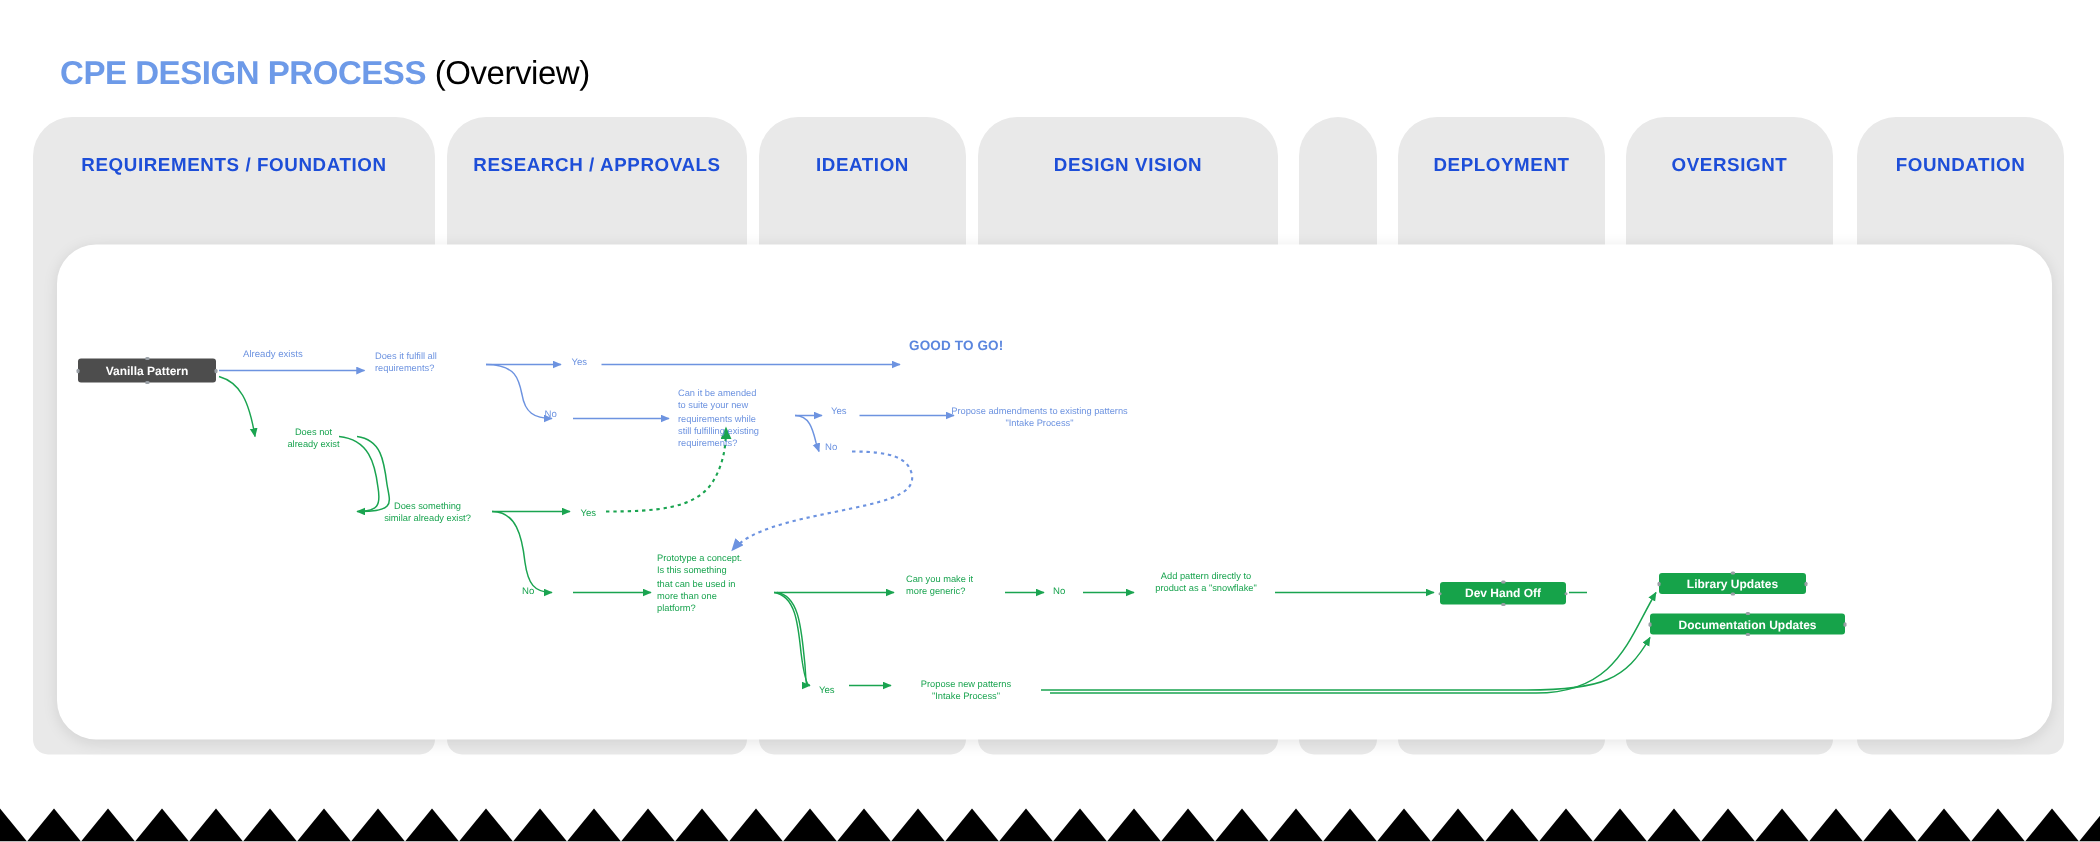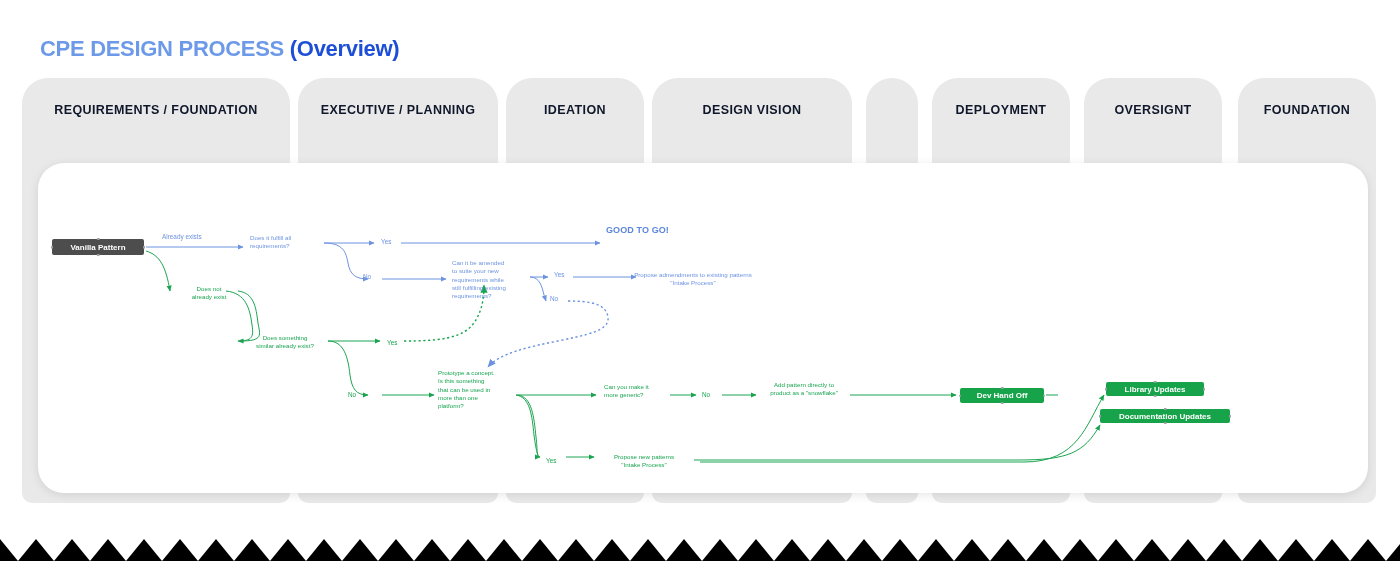--- a/index.html
+++ b/index.html
@@ -10,35 +10,35 @@
     position:relative;
   }
   #root{position:absolute;left:0;top:0;width:1400px;height:561px;}
 
   
   .title{
     position:absolute;left:40px;top:36px;
     font-size:22px;font-weight:700;letter-spacing:-0.3px;
     color:#6d9ae8;white-space:nowrap;
   }
-  .title .light{font-weight:700;color:#1d4ed8;}
+  .title .light{font-weight:400;color:#000000;}
 
   
   .lanes{position:absolute;left:0;top:78px;width:1400px;height:425px;}
   .lane{
     position:absolute;top:0;
     background:#e9e9e9;
     border-radius:26px 26px 10px 10px;
     height:425px;
   }
   .lane-label{
     position:absolute;top:25px;left:0;width:100%;
     text-align:center;
     font-size:12.5px;font-weight:700;letter-spacing:0.4px;
-    color:#0f172a;
+    color:#1d4ed8;
     white-space:nowrap;
   }
   .lane-vertical .lane-label{
     top:50%;left:50%;width:auto;
     transform:translate(-50%,-50%) rotate(-90deg);
     transform-origin:center center;
     color:#555a5e;font-size:13px;letter-spacing:1.2px;font-weight:700;
   }
 
   
@@ -105,21 +105,21 @@
   <div class="title">
     <span>CPE DESIGN PROCESS</span>
     <span class="light">(Overview)</span>
   </div>
 
   <div class="lanes" id="lanes">
       <div class="lane" style="left: 22px; width: 268px;">
         <div class="lane-label">REQUIREMENTS / FOUNDATION</div>
       </div>
       <div class="lane" style="left: 298px; width: 200px;">
-        <div class="lane-label">EXECUTIVE / PLANNING</div>
+        <div class="lane-label">RESEARCH / APPROVALS</div>
       </div>
       <div class="lane" style="left: 506px; width: 138px;">
         <div class="lane-label">IDEATION</div>
       </div>
       <div class="lane" style="left: 652px; width: 200px;">
         <div class="lane-label">DESIGN VISION</div>
       </div>
       <div class="lane lane-vertical" style="left: 866px; width: 52px;">
         <div class="lane-label">EXECUTIVE APPROVALS</div>
       </div>

